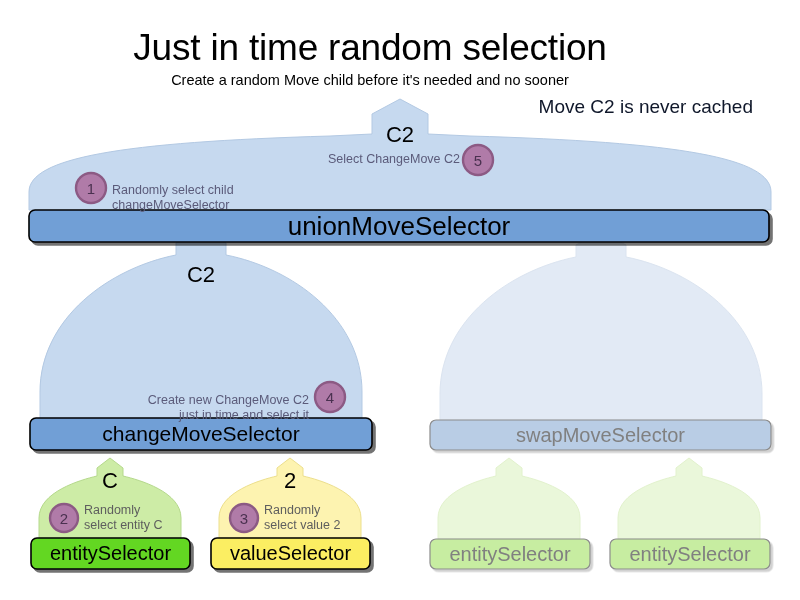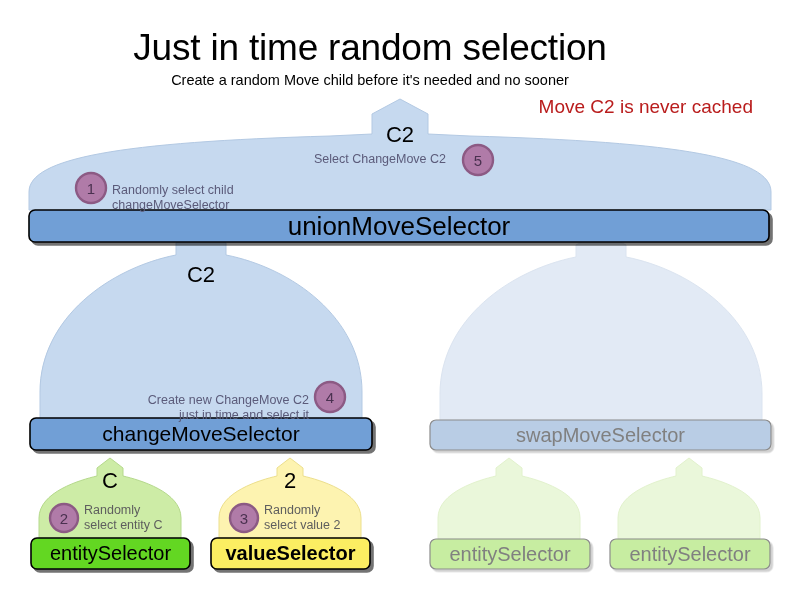--- a/index.html
+++ b/index.html
@@ -34,21 +34,21 @@
   }
   #subtitle {
     top: 72px;
     font-size: 14.5px;
   }
   #note {
     position: absolute;
     right: 47px;
     top: 96px;
     font-size: 19px;
-    color: #b91c1c;
+    color: #0f172a;
     text-align: left;
   }
   .boxlabel {
     position: absolute;
     display: flex;
     align-items: center;
     justify-content: center;
     text-align: center;
     color: #000000;
     pointer-events: none;
@@ -193,36 +193,36 @@
 </svg>
 
 <div class="hdr" id="title">Just in time random selection</div>
 <div class="hdr" id="subtitle">Create a random Move child before it's needed and no sooner</div>
 <div id="note">Move C2 is never cached</div>
 
 <div class="boxlabel" style="left:29px; top:210px; width:740px; height:32px; font-size:26px;">unionMoveSelector</div>
 <div class="boxlabel" style="left:30px; top:418px; width:342px; height:32px; font-size:21px;">changeMoveSelector</div>
 <div class="boxlabel" style="left:430px; top:420px; width:341px; height:30px; font-size:20px; color:#808080;">swapMoveSelector</div>
 <div class="boxlabel" style="left:31px; top:538px; width:159px; height:31px; font-size:20px;">entitySelector</div>
-<div class="boxlabel" style="left:211px; top:538px; width:159px; height:31px; font-size:20px;font-weight:bold;">valueSelector</div>
+<div class="boxlabel" style="left:211px; top:538px; width:159px; height:31px; font-size:20px;">valueSelector</div>
 <div class="boxlabel" style="left:430px; top:539px; width:160px; height:30px; font-size:20px; color:#808080;">entitySelector</div>
 <div class="boxlabel" style="left:610px; top:539px; width:160px; height:30px; font-size:20px; color:#808080;">entitySelector</div>
 
 <div class="flowlbl" style="left:370px; top:122px; width:60px; font-size:22px;">C2</div>
 <div class="flowlbl" style="left:171px; top:262px; width:60px; font-size:22px;">C2</div>
 <div class="flowlbl" style="left:80px; top:468px; width:60px; font-size:22px;">C</div>
 <div class="flowlbl" style="left:260px; top:468px; width:60px; font-size:22px;">2</div>
 
 <div class="boxlabel" style="left:76px; top:173px; width:30px; height:30px; font-size:15px; color:#4a3150;">1</div>
 <div class="boxlabel" style="left:463px; top:145px; width:30px; height:30px; font-size:15px; color:#4a3150;">5</div>
 <div class="boxlabel" style="left:315px; top:382px; width:30px; height:30px; font-size:15px; color:#4a3150;">4</div>
 <div class="boxlabel" style="left:50px; top:504px; width:28px; height:28px; font-size:15px; color:#4a3150;">2</div>
 <div class="boxlabel" style="left:230px; top:504px; width:28px; height:28px; font-size:15px; color:#4a3150;">3</div>
 
 <div class="annot" style="left:112px; top:172px;margin-top:11px;">Randomly select child
 changeMoveSelector</div>
-<div class="annot" style="left:314px; top:152px; width:146px; ">Select ChangeMove C2</div>
+<div class="annot" style="left:314px; top:152px; width:146px; text-align:right;">Select ChangeMove C2</div>
 <div class="annot right" style="left:123px; top:381px; width:186px;margin-top:12px;">Create new ChangeMove C2
 just in time and select it</div>
 <div class="annot gray" style="left:84px; top:503px;">Randomly
 select entity C</div>
 <div class="annot gray" style="left:264px; top:503px;">Randomly
 select value 2</div>
 
 </body></html>

